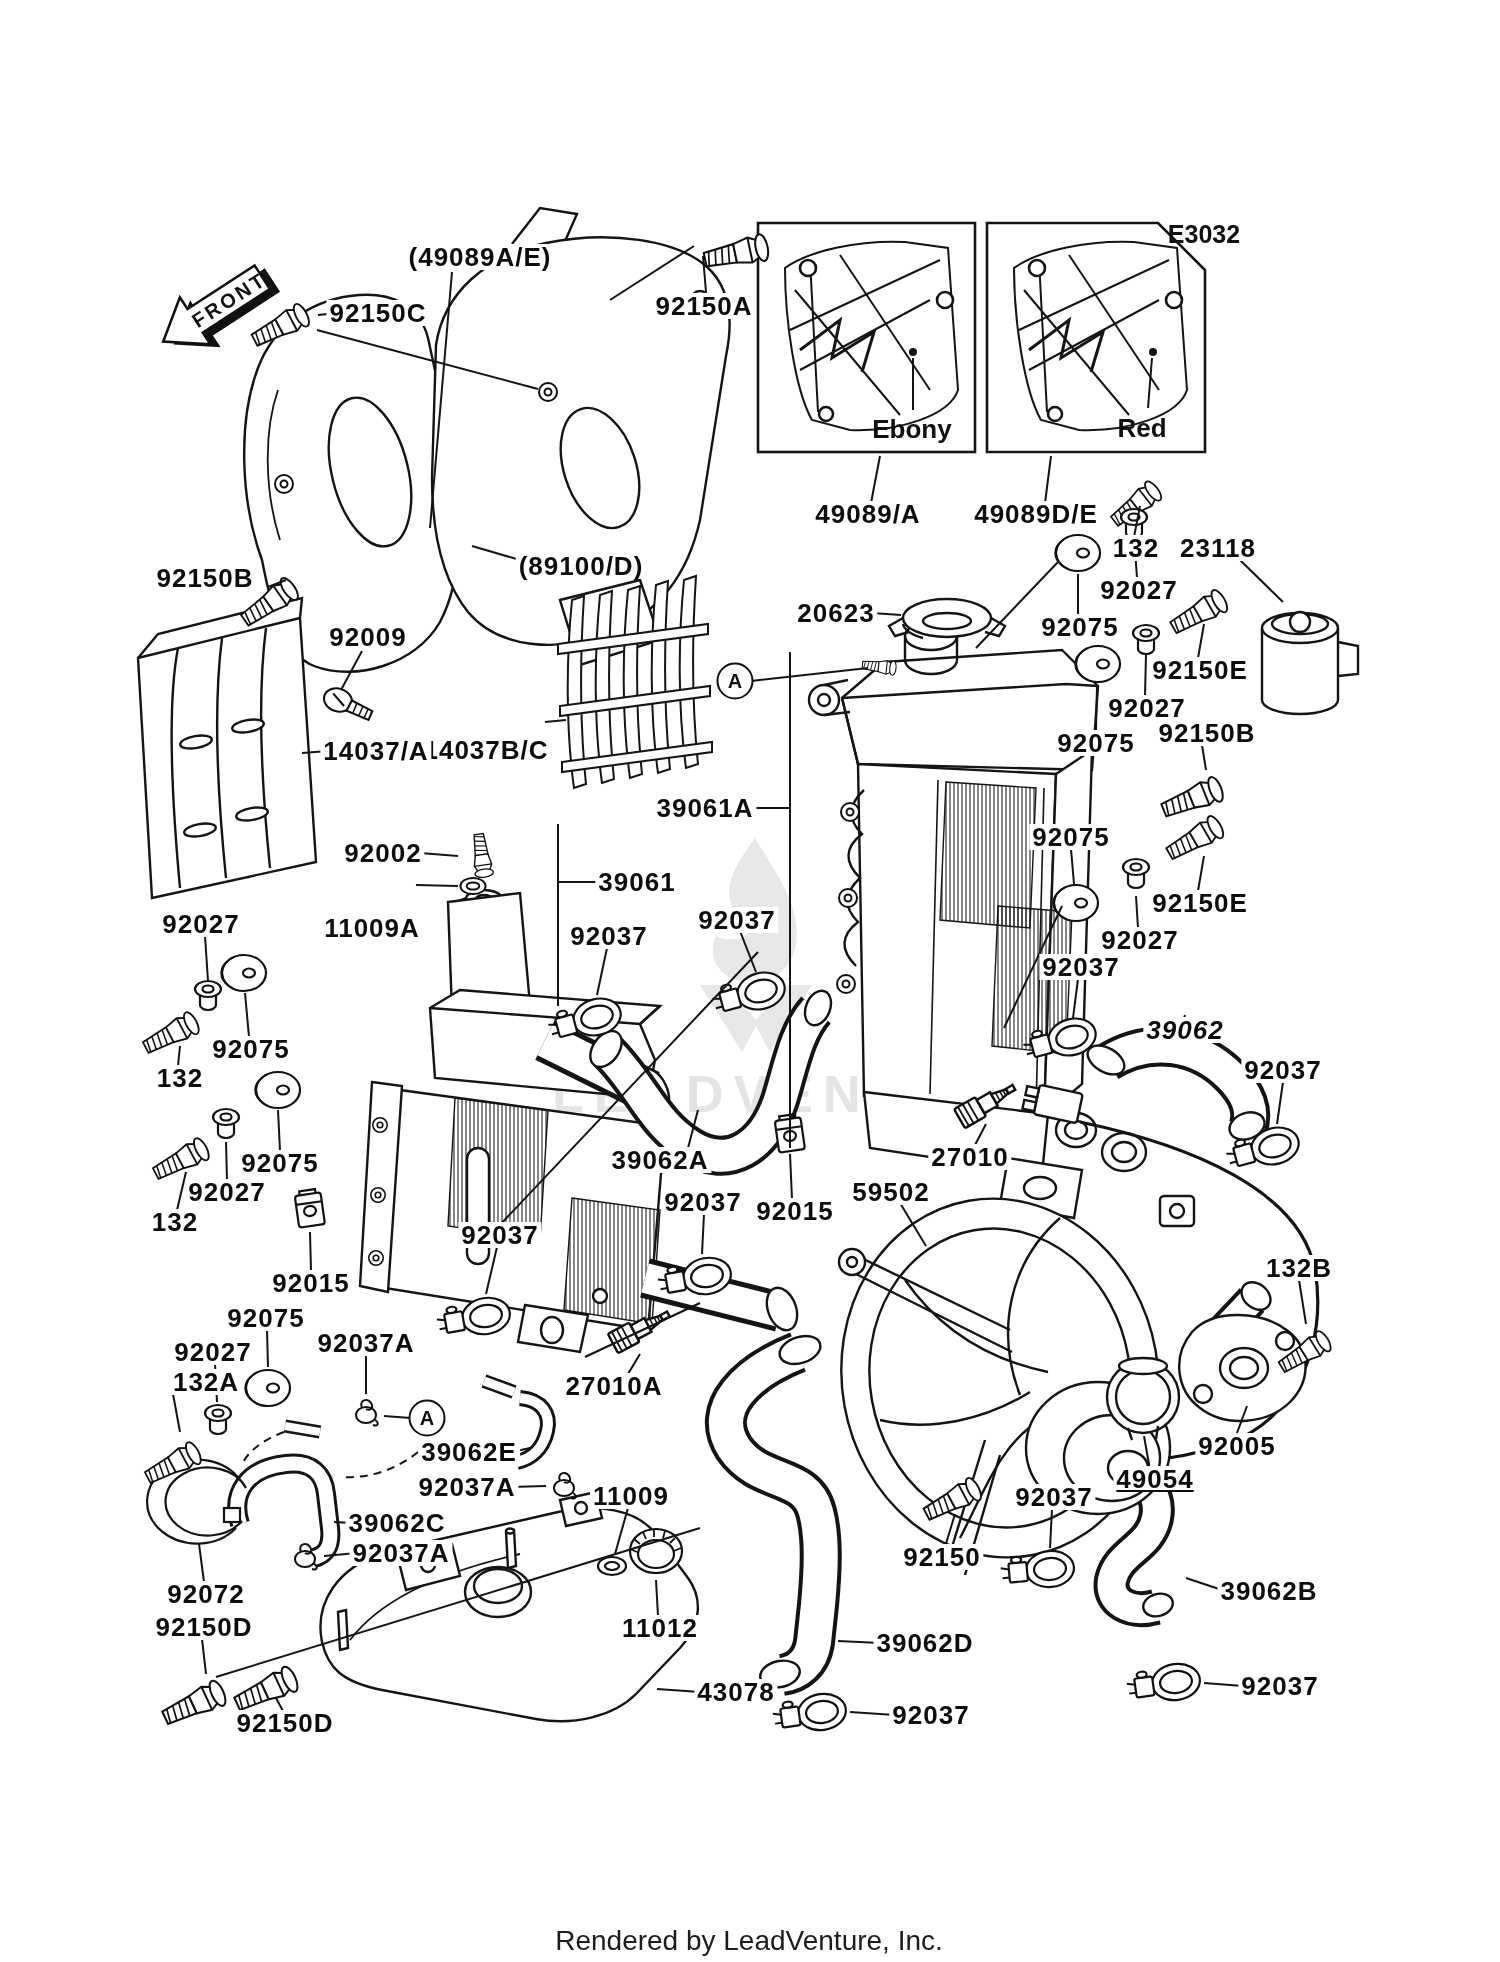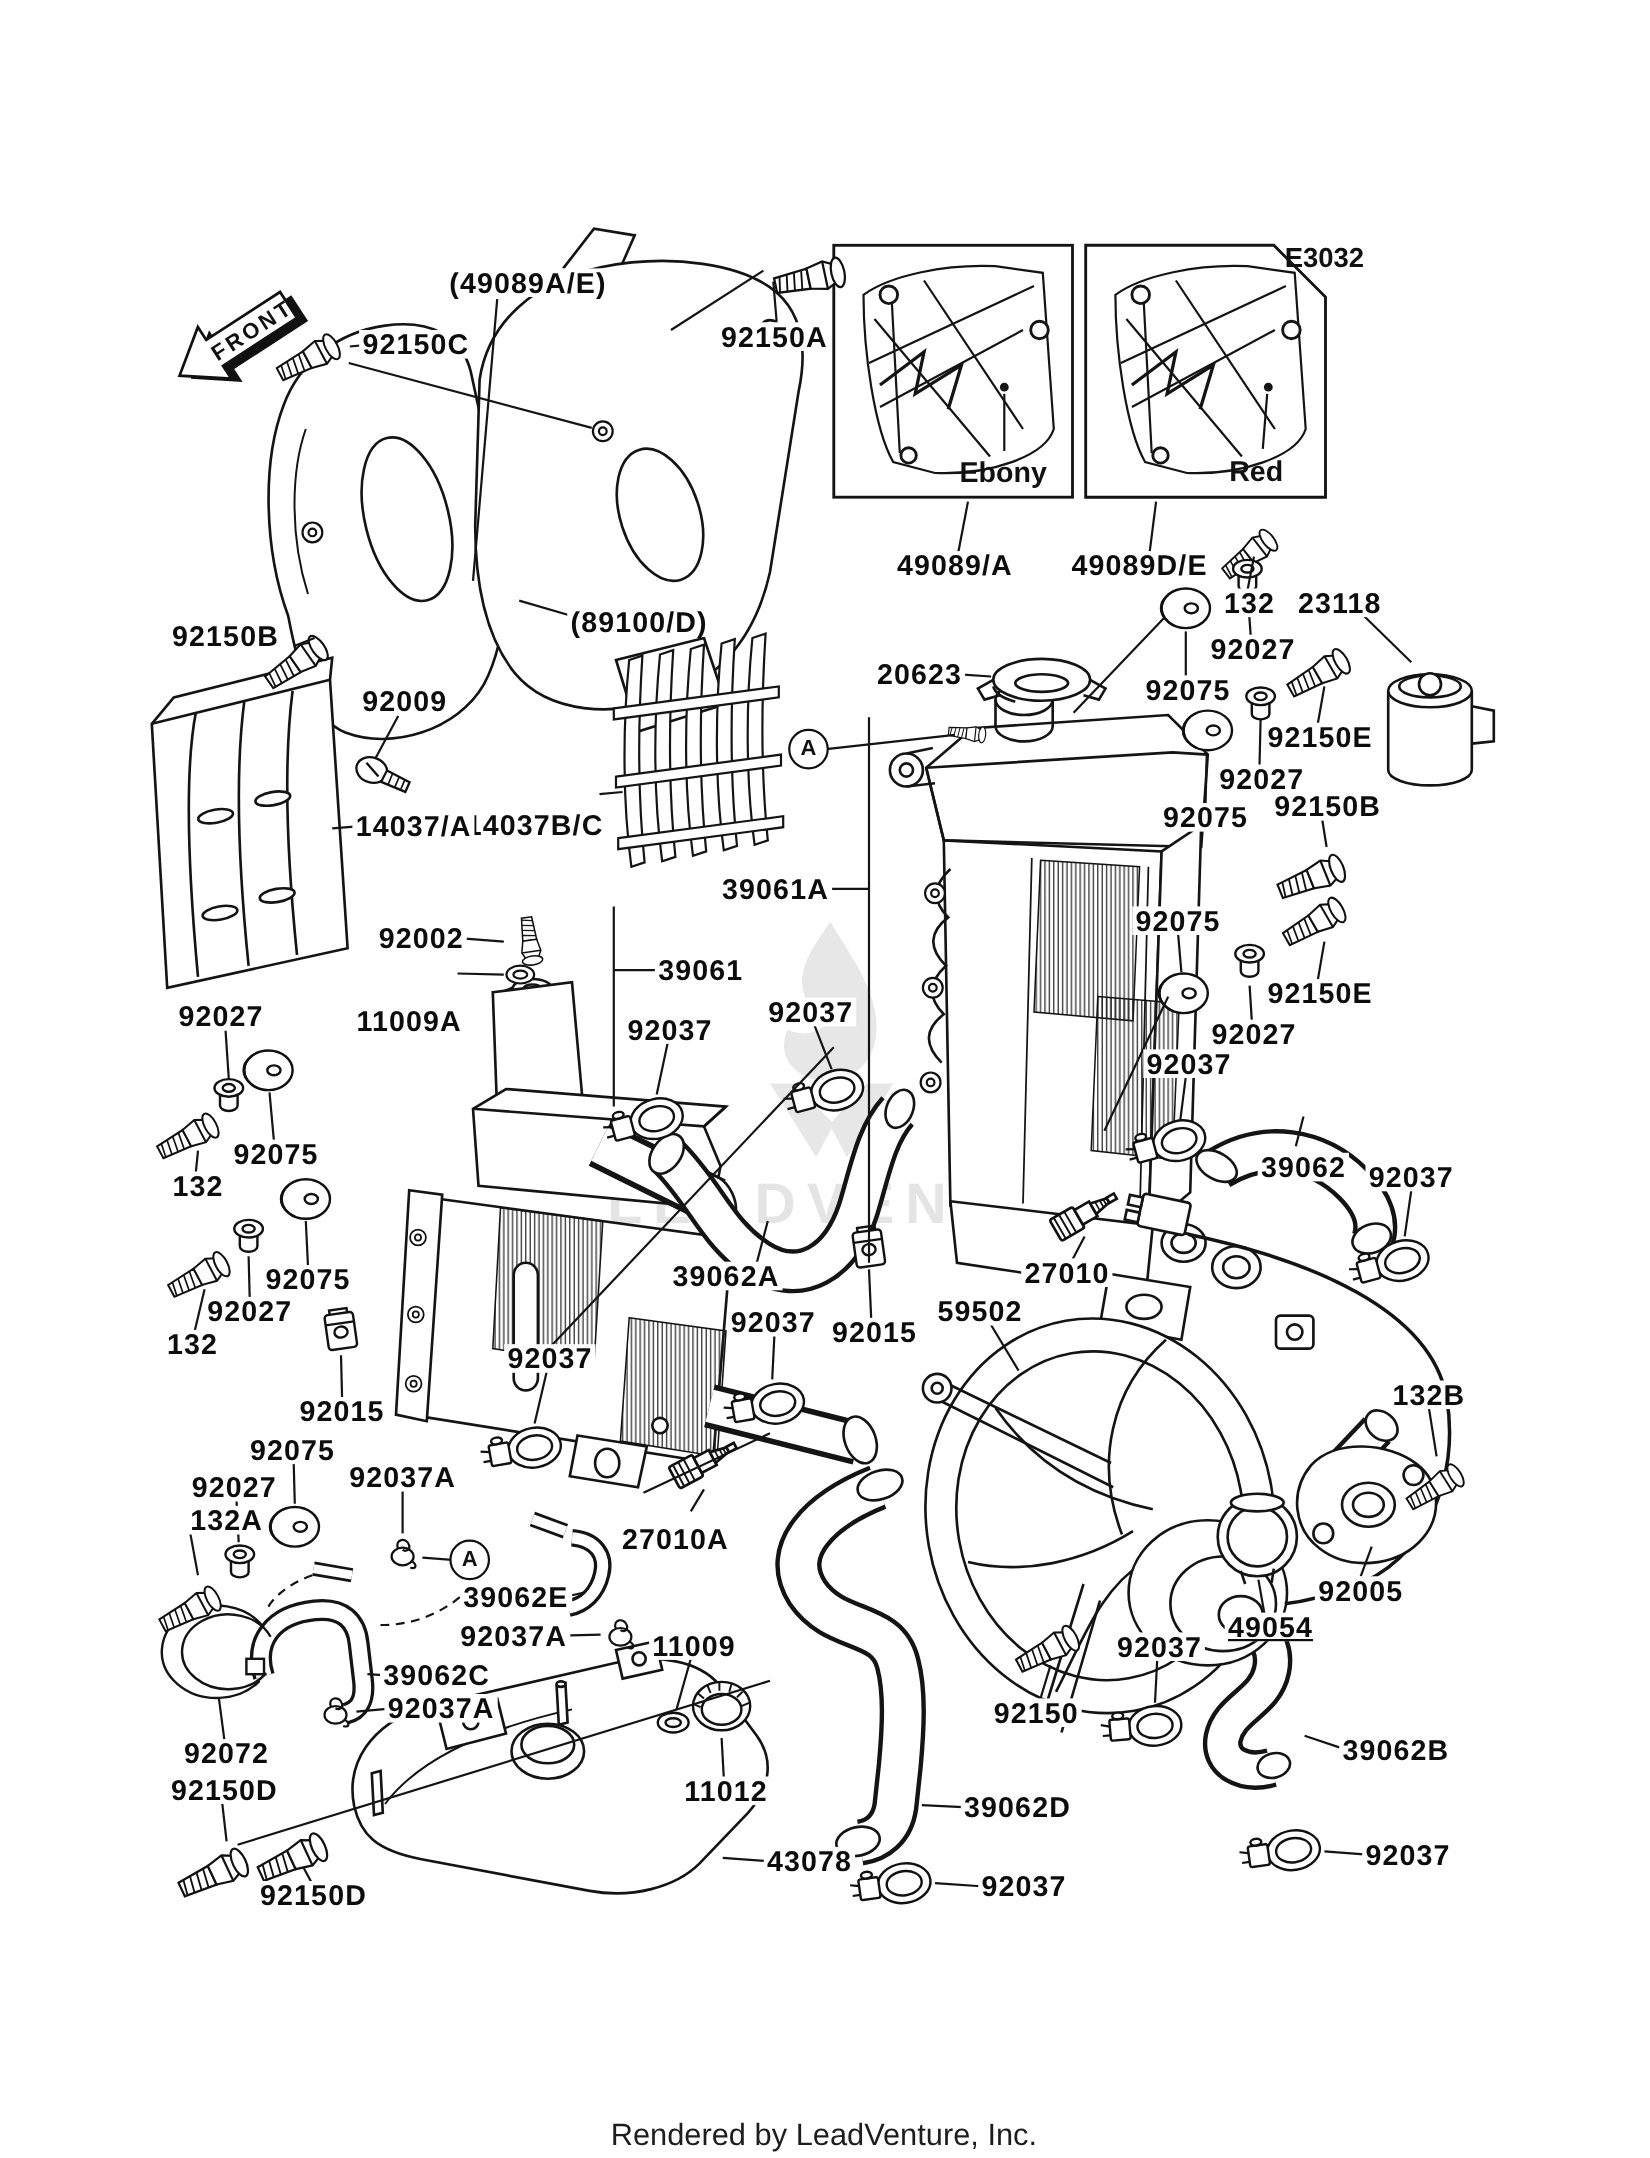--- a/index.html
+++ b/index.html
@@ -495,40 +495,40 @@
       <div class="plabel" style="left: 1071px; top: 837px;">92075</div>
       <div class="plabel" style="left: 383px; top: 853px;">92002</div>
       <div class="plabel" style="left: 637px; top: 882px;">39061</div>
       <div class="plabel" style="left: 372px; top: 885px; margin-top: 43px;">11009A</div>
       <div class="plabel" style="left: 1200px; top: 903px;">92150E</div>
       <div class="plabel" style="left: 737px; top: 920px;">92037</div>
       <div class="plabel" style="left: 201px; top: 924px;">92027</div>
       <div class="plabel" style="left: 609px; top: 936px;">92037</div>
       <div class="plabel" style="left: 1140px; top: 940px;">92027</div>
       <div class="plabel" style="left: 1081px; top: 967px;">92037</div>
-      <div class="plabel" style="left: 1185px; top: 1061px;">39062</div>
+      <div class="plabel" style="left: 1185px; top: 1030px; font-style: italic;">39062</div>
       <div class="plabel" style="left: 251px; top: 1049px;">92075</div>
       <div class="plabel" style="left: 1283px; top: 1070px;">92037</div>
       <div class="plabel" style="left: 180px; top: 1078px;">132</div>
       <div class="plabel" style="left: 970px; top: 1157px;">27010</div>
       <div class="plabel" style="left: 660px; top: 1160px;">39062A</div>
       <div class="plabel" style="left: 280px; top: 1163px;">92075</div>
       <div class="plabel" style="left: 891px; top: 1192px;">59502</div>
       <div class="plabel" style="left: 227px; top: 1192px;">92027</div>
       <div class="plabel" style="left: 703px; top: 1202px;">92037</div>
       <div class="plabel" style="left: 795px; top: 1211px;">92015</div>
       <div class="plabel" style="left: 175px; top: 1222px;">132</div>
       <div class="plabel" style="left: 500px; top: 1235px;">92037</div>
       <div class="plabel" style="left: 1299px; top: 1268px;">132B</div>
       <div class="plabel" style="left: 311px; top: 1283px;">92015</div>
       <div class="plabel" style="left: 266px; top: 1318px;">92075</div>
       <div class="plabel" style="left: 366px; top: 1343px;">92037A</div>
       <div class="plabel" style="left: 213px; top: 1352px;">92027</div>
       <div class="plabel" style="left: 174px; top: 1382px; margin-left: 32px;">132A</div>
-      <div class="plabel" style="left: 614px; top: 1386px; margin-top: 13px;">27010A</div>
+      <div class="plabel" style="left: 614px; top: 1386px;">27010A</div>
       <div class="plabel" style="left: 1237px; top: 1446px;">92005</div>
       <div class="plabel" style="left: 469px; top: 1452px;">39062E</div>
       <div class="plabel" style="left: 1155px; top: 1479px; text-decoration: underline;">49054</div>
       <div class="plabel" style="left: 467px; top: 1487px;">92037A</div>
       <div class="plabel" style="left: 1054px; top: 1497px;">92037</div>
       <div class="plabel" style="left: 631px; top: 1496px;">11009</div>
       <div class="plabel" style="left: 397px; top: 1523px;">39062C</div>
       <div class="plabel" style="left: 401px; top: 1553px;">92037A</div>
       <div class="plabel" style="left: 942px; top: 1557px;">92150</div>
       <div class="plabel" style="left: 206px; top: 1594px;">92072</div>

